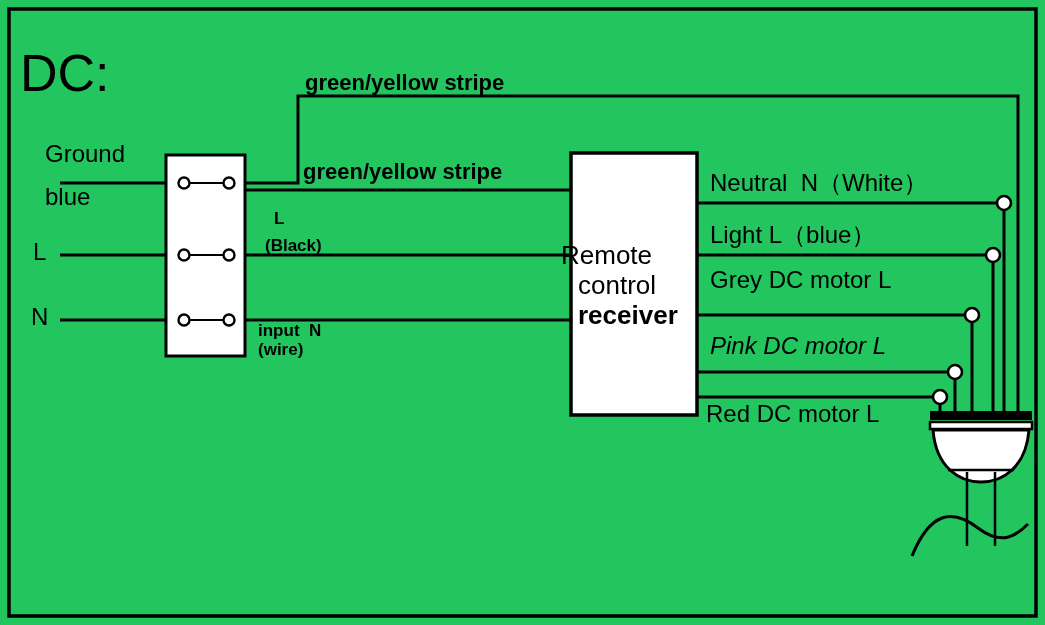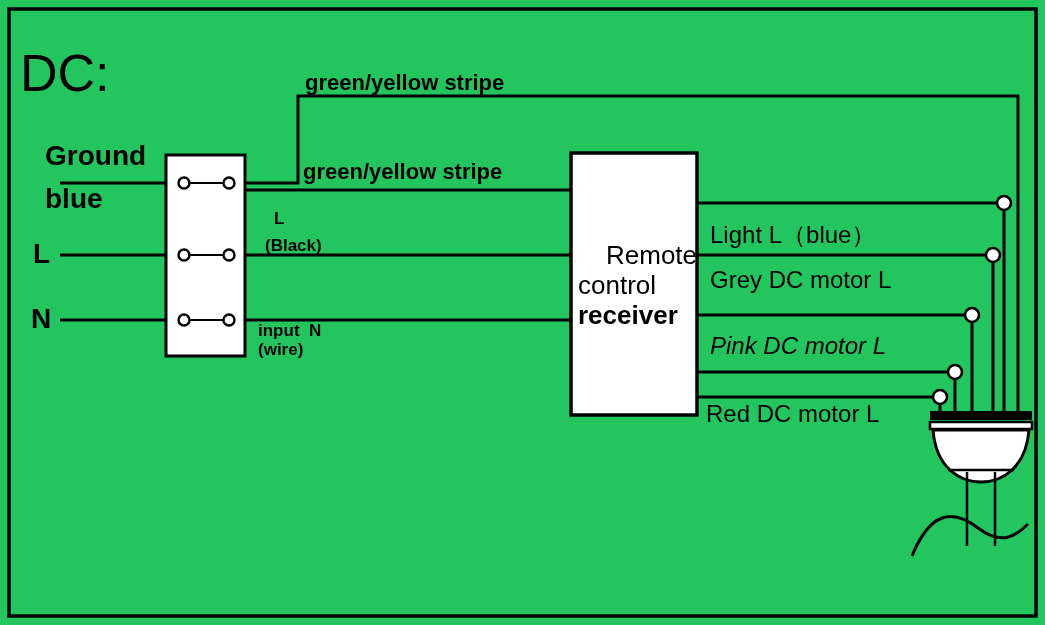--- a/index.html
+++ b/index.html
@@ -3,21 +3,21 @@
 <meta charset="utf-8">
 <style>
   html,body{margin:0;padding:0;background:#ffffff;}
   body{font-family:"Liberation Sans",sans-serif;}
   #stage{position:relative;width:1045px;height:625px;background:#22c55e;overflow:hidden;}
   #wiring{position:absolute;left:0;top:0;width:1045px;height:625px;}
   .lbl{position:absolute;color:#000;white-space:pre;line-height:1;}
   .t-title{font-size:52px;font-weight:400;letter-spacing:0px;}
   .t-big{font-size:22px;font-weight:700;}
   .t-med{font-size:24px;font-weight:400;}
-  .t-side{font-size:28px;font-weight:700;}
+  .t-side{font-size:24px;font-weight:400;}
   .t-small{font-size:17px;font-weight:700;}
   .t-box{font-size:26px;font-weight:400;line-height:1.08;text-align:left;}
 </style>
 </head>
 <body>
 
 <div id="stage">
 
   <svg id="wiring" viewBox="0 0 1045 625">
 
@@ -84,22 +84,23 @@
   <div class="lbl t-side" style="left:31px;top:305px;">N</div>
 
   <div class="lbl t-big" style="left:305px;top:72px;">green/yellow stripe</div>
   <div class="lbl t-big" style="left:303px;top:161px;">green/yellow stripe</div>
 
   <div class="lbl t-small" style="left:274px;top:210px;">L</div>
   <div class="lbl t-small" style="left:265px;top:237px;">(Black)</div>
   <div class="lbl t-small" style="left:258px;top:322px;">input  N</div>
   <div class="lbl t-small" style="left:258px;top:341px;">(wire)</div>
 
-  <div class="lbl t-box" style="left:606px;top:241px;">Remote</div>
+  <div class="lbl t-box" style="left:561px;top:241px;">Remote</div>
   <div class="lbl t-box" style="left:578px;top:271px;">control</div>
   <div class="lbl t-box" style="left:578px;top:301px;font-weight:bold;">receiver</div>
 
+  <div class="lbl t-med" style="left:710px;top:171px;">Neutral  N（White）</div>
   <div class="lbl t-med" style="left:710px;top:223px;">Light L（blue）</div>
   <div class="lbl t-med" style="left:710px;top:268px;">Grey DC motor L</div>
   <div class="lbl t-med" style="left:710px;top:334px;font-style:italic;">Pink DC motor L</div>
   <div class="lbl t-med" style="left:706px;top:402px;">Red DC motor L</div>
 
 </div>
 
 </body></html>

